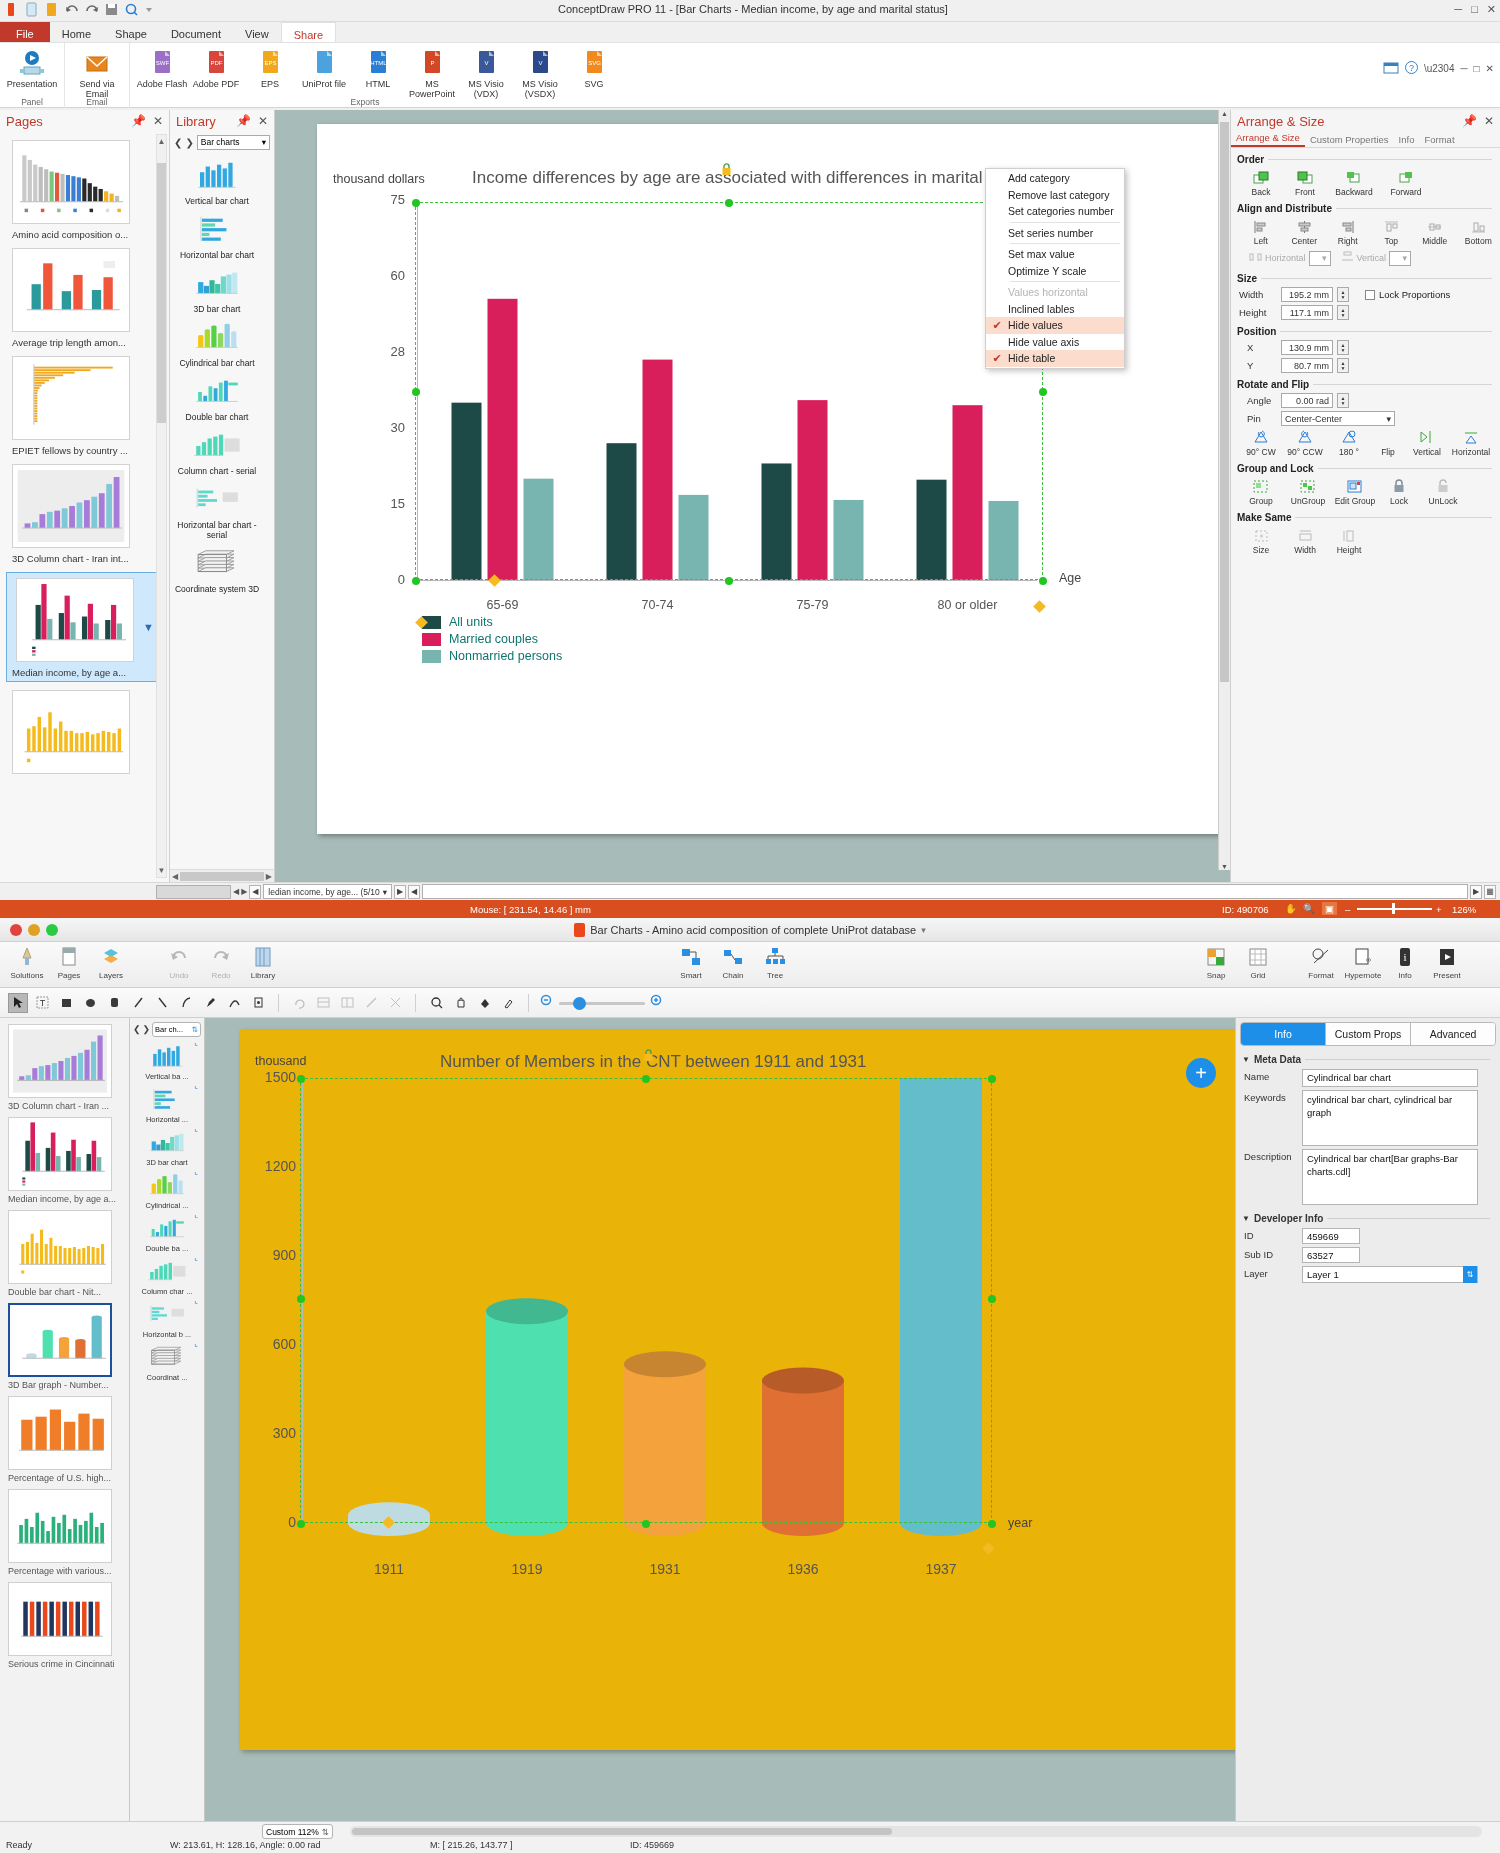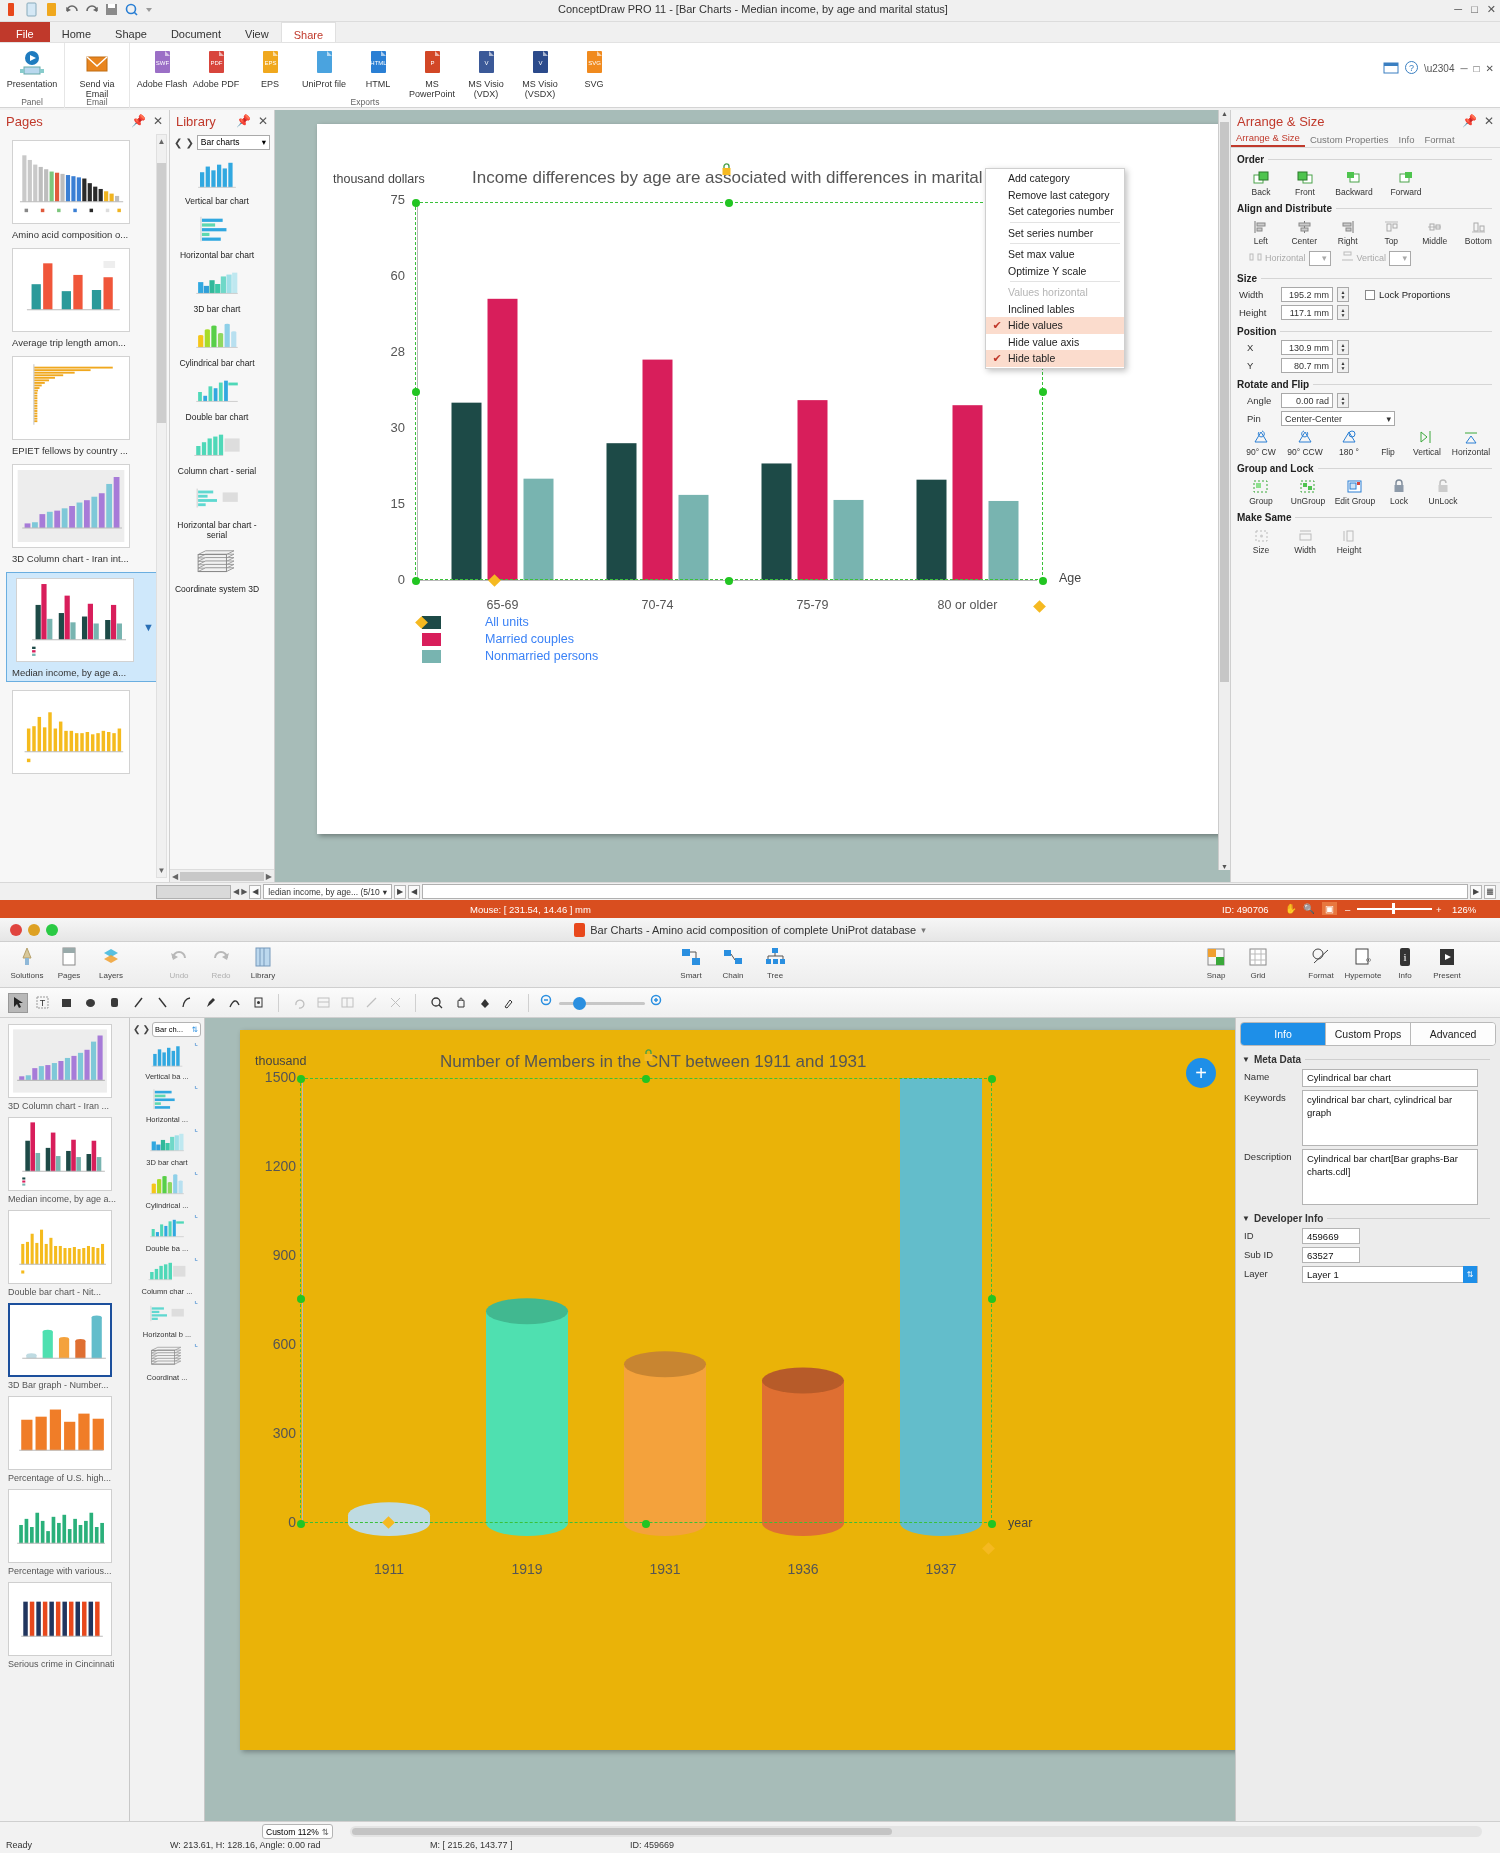--- a/index.html
+++ b/index.html
@@ -80,21 +80,21 @@
   .dia { position:absolute; width:9px; height:9px; background:#f5b921; transform:rotate(45deg); }
   .lockic { position:absolute; width:11px; height:13px; }
 
   
   .axis-lbl { position:absolute; font-size:12.5px; color:#444; }
   .chart-title { position:absolute; font-size:17px; color:#555; }
   .ytick { position:absolute; font-size:13px; color:#555; text-align:right; width:40px;}
   .xtick { position:absolute; font-size:12.5px; color:#555; text-align:center; }
   .legend-row { display:flex; align-items:center; gap:8px; margin-top:3px; }
   .legend-sw { width:19px; height:13px; }
-  .legend-tx { font-size:12.5px; color:#3b82f6;margin-left:36px; }
+  .legend-tx { font-size:12.5px; color:#0f766e; }
 
   
   .ctxmenu { position:absolute; background:#fff; border:1px solid #cfcfcf;
      box-shadow:2px 2px 6px rgba(0,0,0,.25); width:140px; font-size:10.5px; color:#222; padding:1px 0;}
   .ctxitem { height:16.5px; display:flex; align-items:center; padding:0 4px 0 0; }
   .ctxitem .chk { width:22px; text-align:center; color:#c0392b; font-size:11px; }
   .ctxitem .mlbl { flex:1; }
   .ctxitem.hl { background:#fbdccd; }
   .ctxitem.dis .mlbl { color:#b5b5b5; }
   .ctxsep { height:1px; background:#e3e3e3; margin:2px 4px 2px 24px; }

